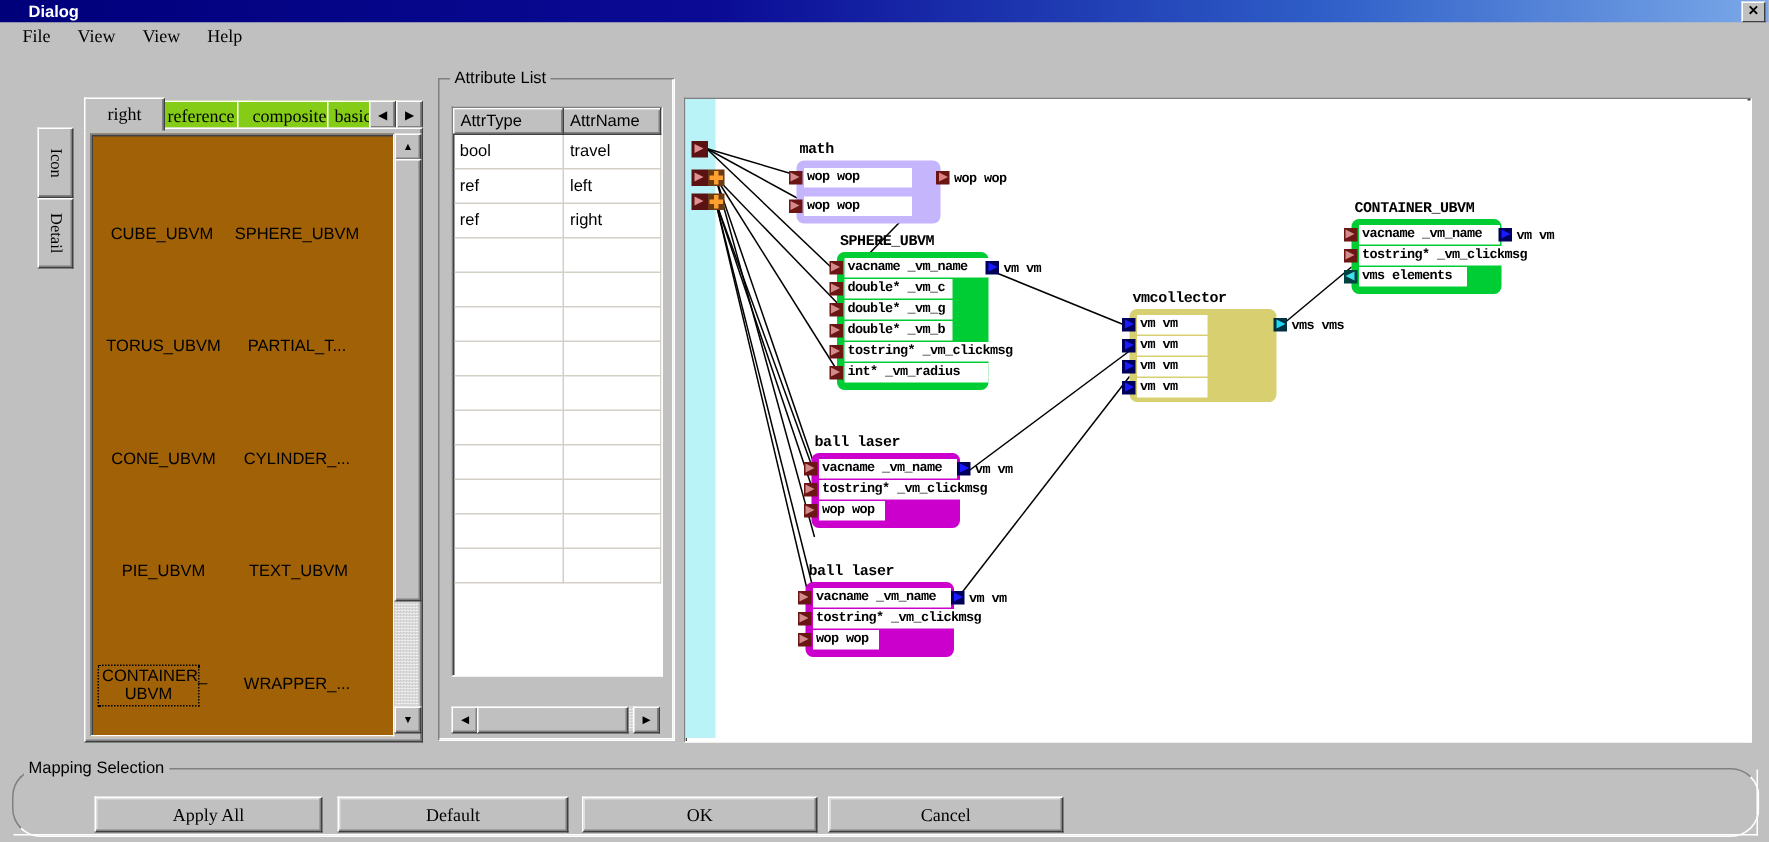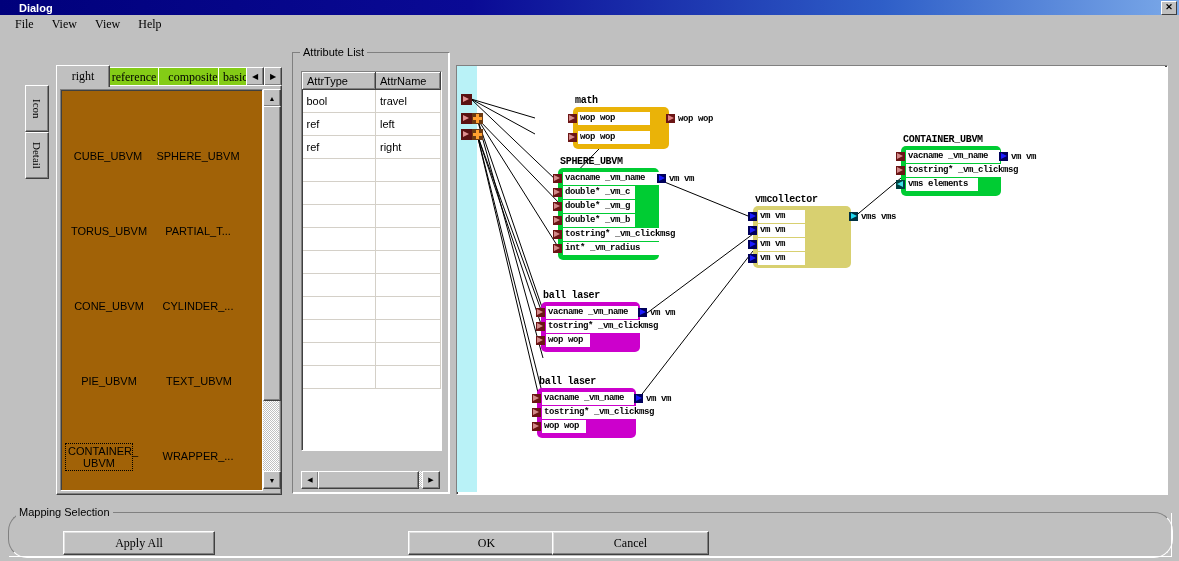--- a/index.html
+++ b/index.html
@@ -315,21 +315,21 @@
         <path d="M396,152 L444,112"></path>
       </g>
     </svg>
 
     <div class="gport" style="left:4px;top:28px;"></div>
     <div class="gport" style="left:4px;top:47px;"></div>
     <div class="gport" style="left:4px;top:63px;"></div>
     <div class="gplus" style="left:15px;top:47px;"></div>
     <div class="gplus" style="left:15px;top:63px;"></div>
 
-    <div class="node" style="left:74px;top:41px;width:96px;height:42px;background:#eab308;margin-left:42px;">
+    <div class="node" style="left:74px;top:41px;width:96px;height:42px;background:#c4b5fd;">
       <div class="title">math</div>
       <div class="row" style="top:5px;width:70px;">wop wop</div>
       <div class="row" style="top:24px;width:70px;">wop wop</div>
       <div class="port in" style="left:-5px;top:7px;"></div>
       <div class="port in" style="left:-5px;top:26px;"></div>
       <div class="port outred" style="left:93px;top:7px;"></div>
       <div class="plabel" style="left:105px;top:7px;">wop wop</div>
     </div>
 
     <div class="node" style="left:101px;top:102px;width:101px;height:92px;background:#00cc33;">
@@ -399,15 +399,16 @@
       <div class="port out" style="left:98px;top:6px;"></div>
       <div class="plabel" style="left:110px;top:6px;">vm vm</div>
     </div>
   </div>
 </div>
 
 <div class="group" id="mapgroup">
   <div class="group-in"></div>
   <div class="group-label">Mapping Selection</div>
   <div class="btn" style="left:54px;top:18px;width:150px;">Apply All</div>
-  <div class="btn" style="left:379px;top:18px;width:155px;margin-left:20px;">OK</div>
+  <div class="btn" style="left:216px;top:18px;width:152px;">Default</div>
+  <div class="btn" style="left:379px;top:18px;width:155px;">OK</div>
   <div class="btn" style="left:543px;top:18px;width:155px;">Cancel</div>
 </div>
 
 </body></html>

